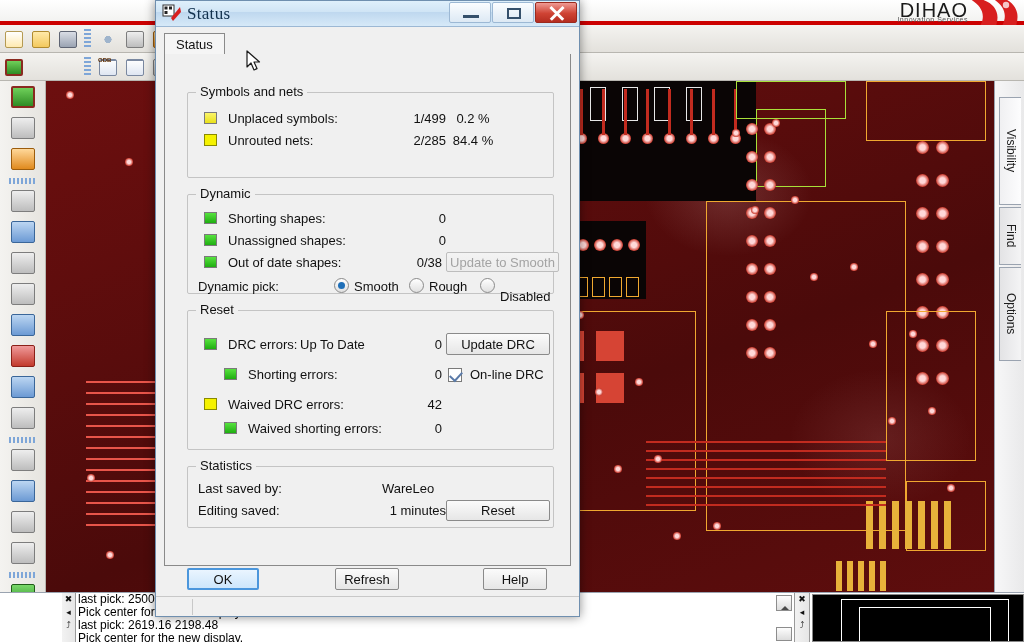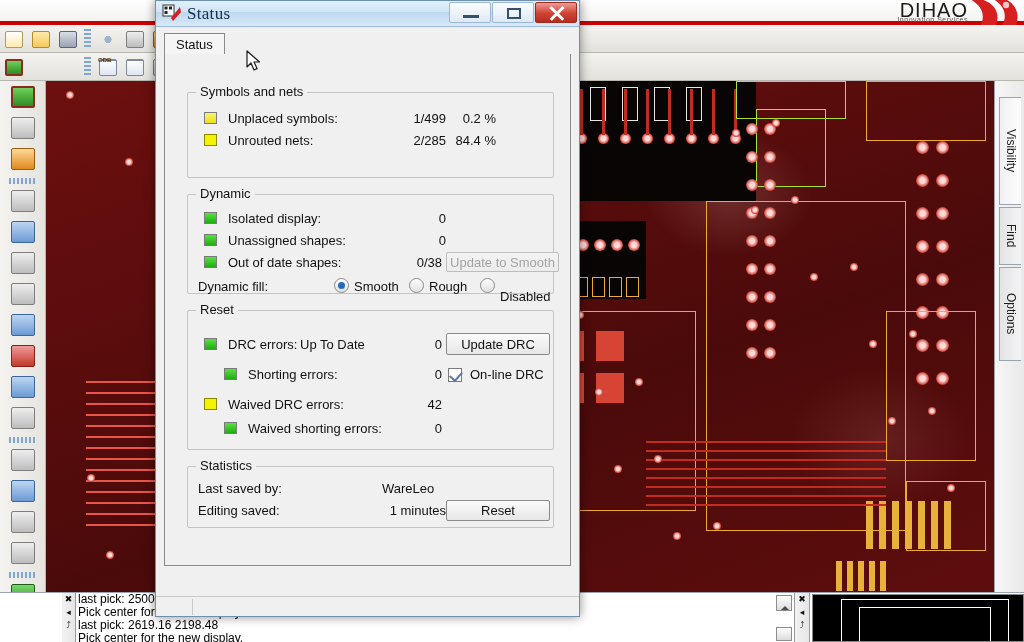--- a/index.html
+++ b/index.html
@@ -160,21 +160,21 @@
   #grp-drcs    { top:256px; height:140px; }
   #grp-stats   { top:412px; height:62px; }
 
   .row { position:absolute; left:0; right:0; height:20px; }
   .sq { position:absolute; width:13px; height:12px; border:1px solid #7a7a7a; }
   .sq.ylw { background:linear-gradient(#fbf46b,#e9e11a); }
   .sq.ylw2 { background:#f5f200; border-color:#8a8a00; }
   .sq.grn { background:linear-gradient(#57e23f,#1fae11); }
   .lbl { position:absolute; font-size:13px; color:#111; white-space:nowrap; }
   .val { position:absolute; font-size:13px; color:#111; text-align:right; }
-  .pct { position:absolute; font-size:13px; color:#111; text-align:right; }
+  .pct { position:absolute; font-size:13px; color:#111; text-align:center; }
 
   .btn { position:absolute; background:linear-gradient(#fbfbfb,#e6e6e6);
       border:1px solid #8a8a8a; border-radius:2px; font-size:13px; color:#111;
       display:flex; align-items:center; justify-content:center; }
   .btn.disabled { color:#a3a3a3; background:linear-gradient(#f3f3f3,#ececec); border-color:#bdbdbd; }
   .btn.default { border:2px solid #4b96dc; background:linear-gradient(#eaf5ff,#cde6fb); }
 
   .radio { position:absolute; width:15px; height:15px; border-radius:50%;
       background:linear-gradient(#ffffff,#e0e0e0); border:1px solid #8a8a8a; }
   .radio.on:after { content:""; position:absolute; left:3px; top:3px; width:7px; height:7px;
@@ -640,36 +640,36 @@
             <span class="lbl" style="left:40px;top:2px">Unrouted nets:</span>
             <span class="val" style="left:200px;width:58px;top:2px">2/285</span>
             <span class="pct" style="left:262px;width:46px;top:2px">84.4 %</span>
           </div>
         </div>
 
         <div class="grp" id="grp-shapes">
           <div class="cap">Dynamic</div>
           <div class="row" style="top:14px">
             <span class="sq grn" style="left:16px;top:3px"></span>
-            <span class="lbl" style="left:40px;top:2px">Isolated display:</span>
+            <span class="lbl" style="left:40px;top:2px">Shorting shapes:</span>
             <span class="val" style="left:200px;width:58px;top:2px">0</span>
           </div>
           <div class="row" style="top:36px">
             <span class="sq grn" style="left:16px;top:3px"></span>
             <span class="lbl" style="left:40px;top:2px">Unassigned shapes:</span>
             <span class="val" style="left:200px;width:58px;top:2px">0</span>
           </div>
           <div class="row" style="top:58px">
             <span class="sq grn" style="left:16px;top:3px"></span>
             <span class="lbl" style="left:40px;top:2px">Out of date shapes:</span>
             <span class="val" style="left:196px;width:58px;top:2px">0/38</span>
             <span class="btn disabled" style="left:258px;top:-1px;width:113px;height:20px">Update to Smooth</span>
           </div>
           <div class="row" style="top:82px">
-            <span class="lbl" style="left:10px;top:2px">Dynamic fill:</span>
+            <span class="lbl" style="left:10px;top:2px">Dynamic pick:</span>
             <span class="radio on" style="left:146px;top:1px"></span>
             <span class="lbl" style="left:166px;top:2px">Smooth</span>
             <span class="radio" style="left:221px;top:1px"></span>
             <span class="lbl" style="left:241px;top:2px">Rough</span>
             <span class="radio" style="left:292px;top:1px"></span>
             <span class="lbl" style="left:312px;top:12px">Disabled</span>
           </div>
         </div>
 
         <div class="grp" id="grp-drcs">
@@ -712,20 +712,25 @@
           </div>
           <div class="row" style="top:34px">
             <span class="lbl" style="left:10px;top:2px">Editing saved:</span>
             <span class="val" style="left:162px;width:96px;top:2px">1 minutes</span>
             <span class="btn" style="left:258px;top:-1px;width:104px;height:21px">Reset</span>
           </div>
         </div>
 
       </div>
 
+      <div class="dlg-footer">
+        <span class="btn default" style="left:31px;top:2px;width:72px;height:22px">OK</span>
+        <span class="btn" style="left:179px;top:2px;width:64px;height:22px">Refresh</span>
+        <span class="btn" style="left:327px;top:2px;width:64px;height:22px">Help</span>
+      </div>
 
       <div class="dlg-statusbar">
         <span class="seg"></span>
       </div>
     </div>
   </div>
 
   <svg class="cursor" viewBox="0 0 16 22">
     <path d="M1 1 L1 17 L5 13 L8 20 L11 18.6 L8 12 L13.5 12 Z" fill="#ffffff" stroke="#1a1a1a" stroke-width="1.2" stroke-linejoin="round"></path>
   </svg>

